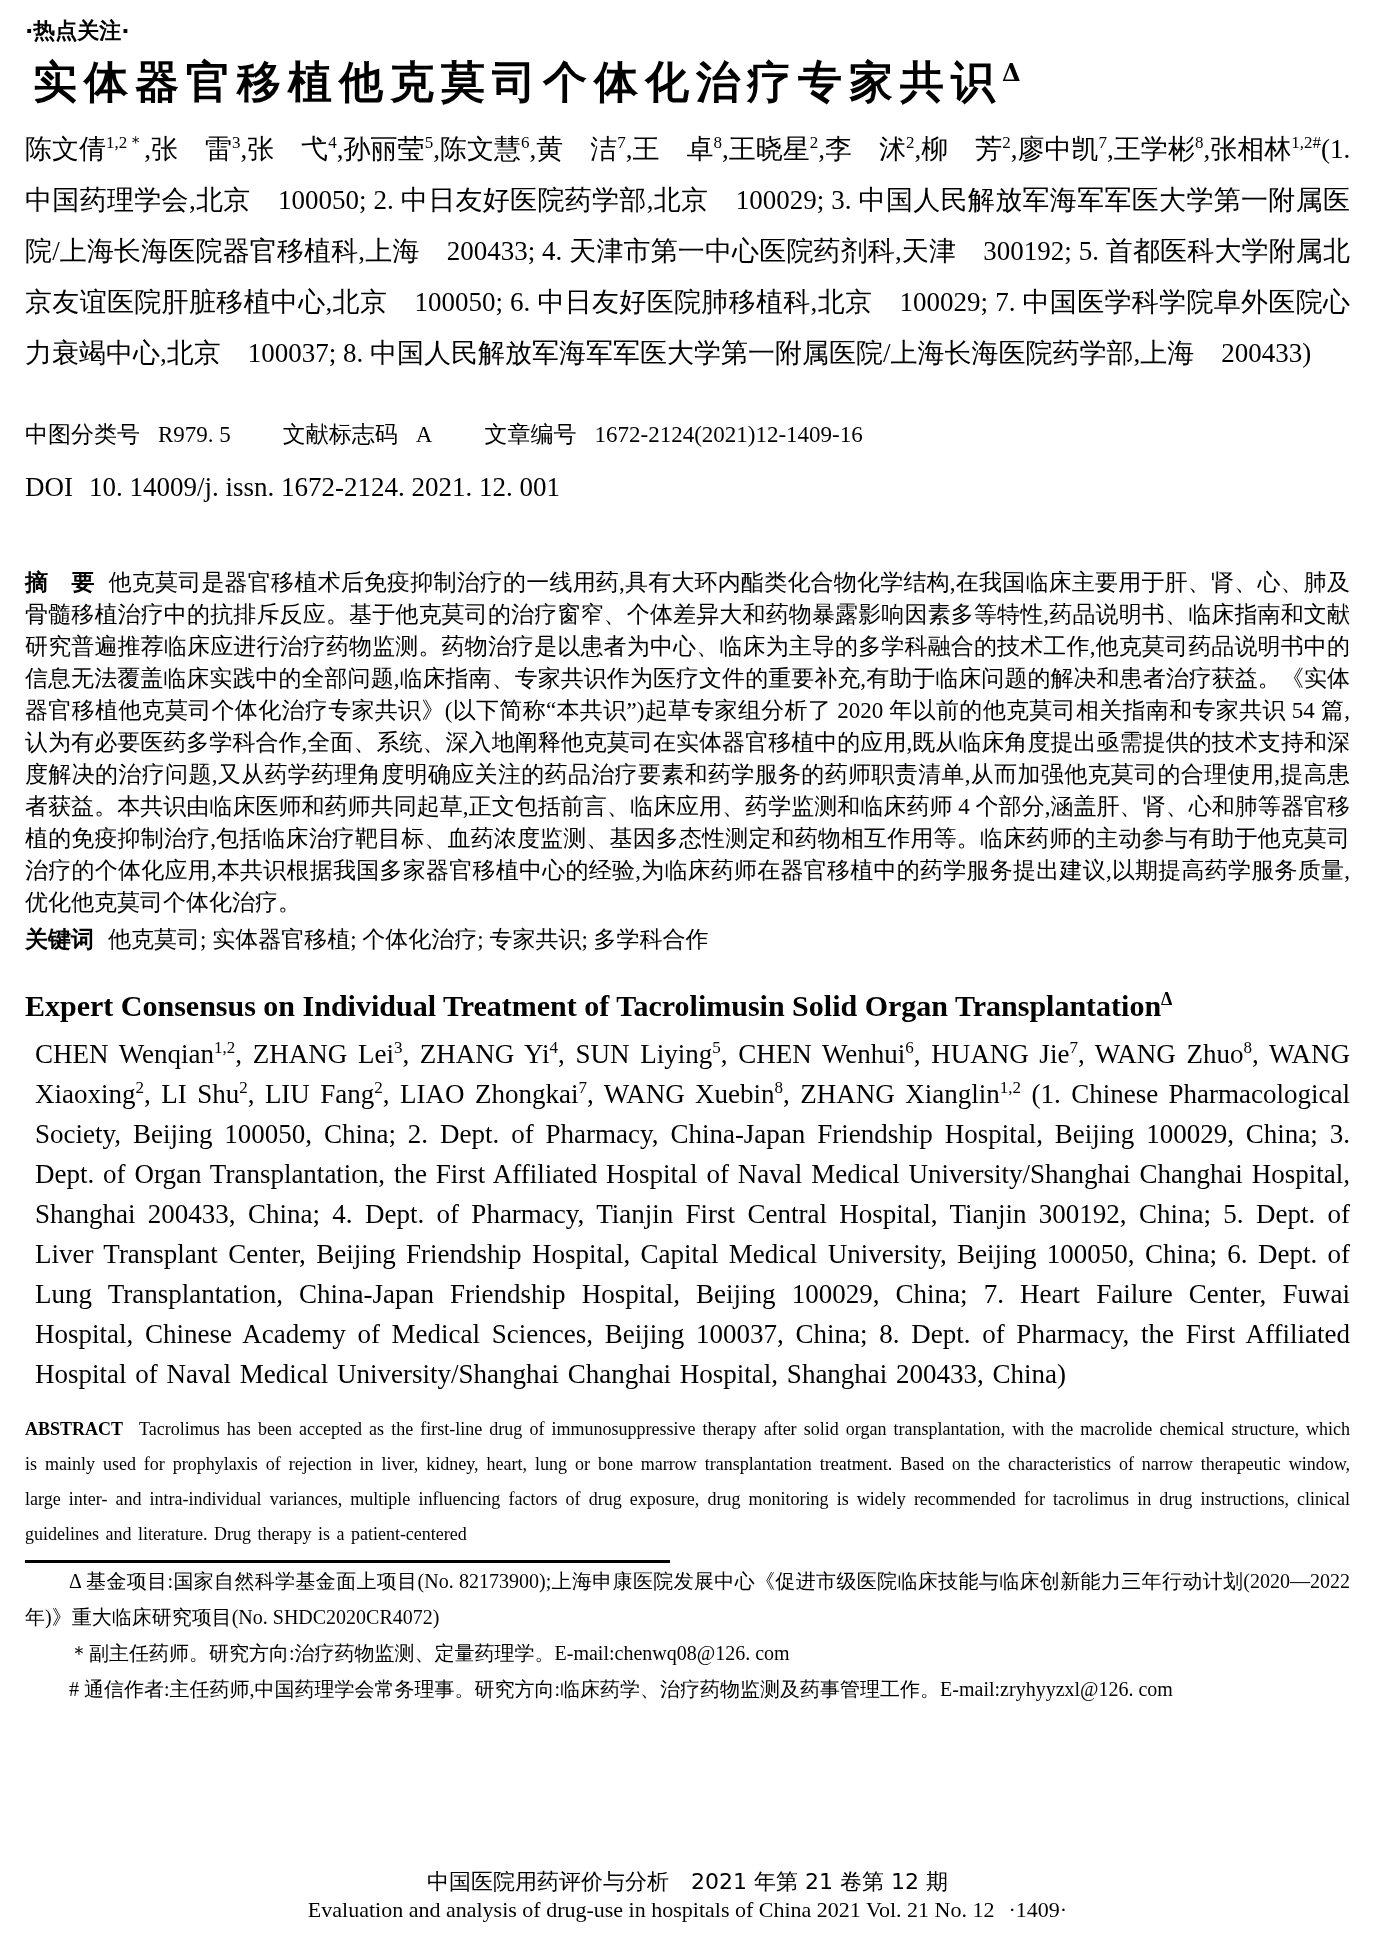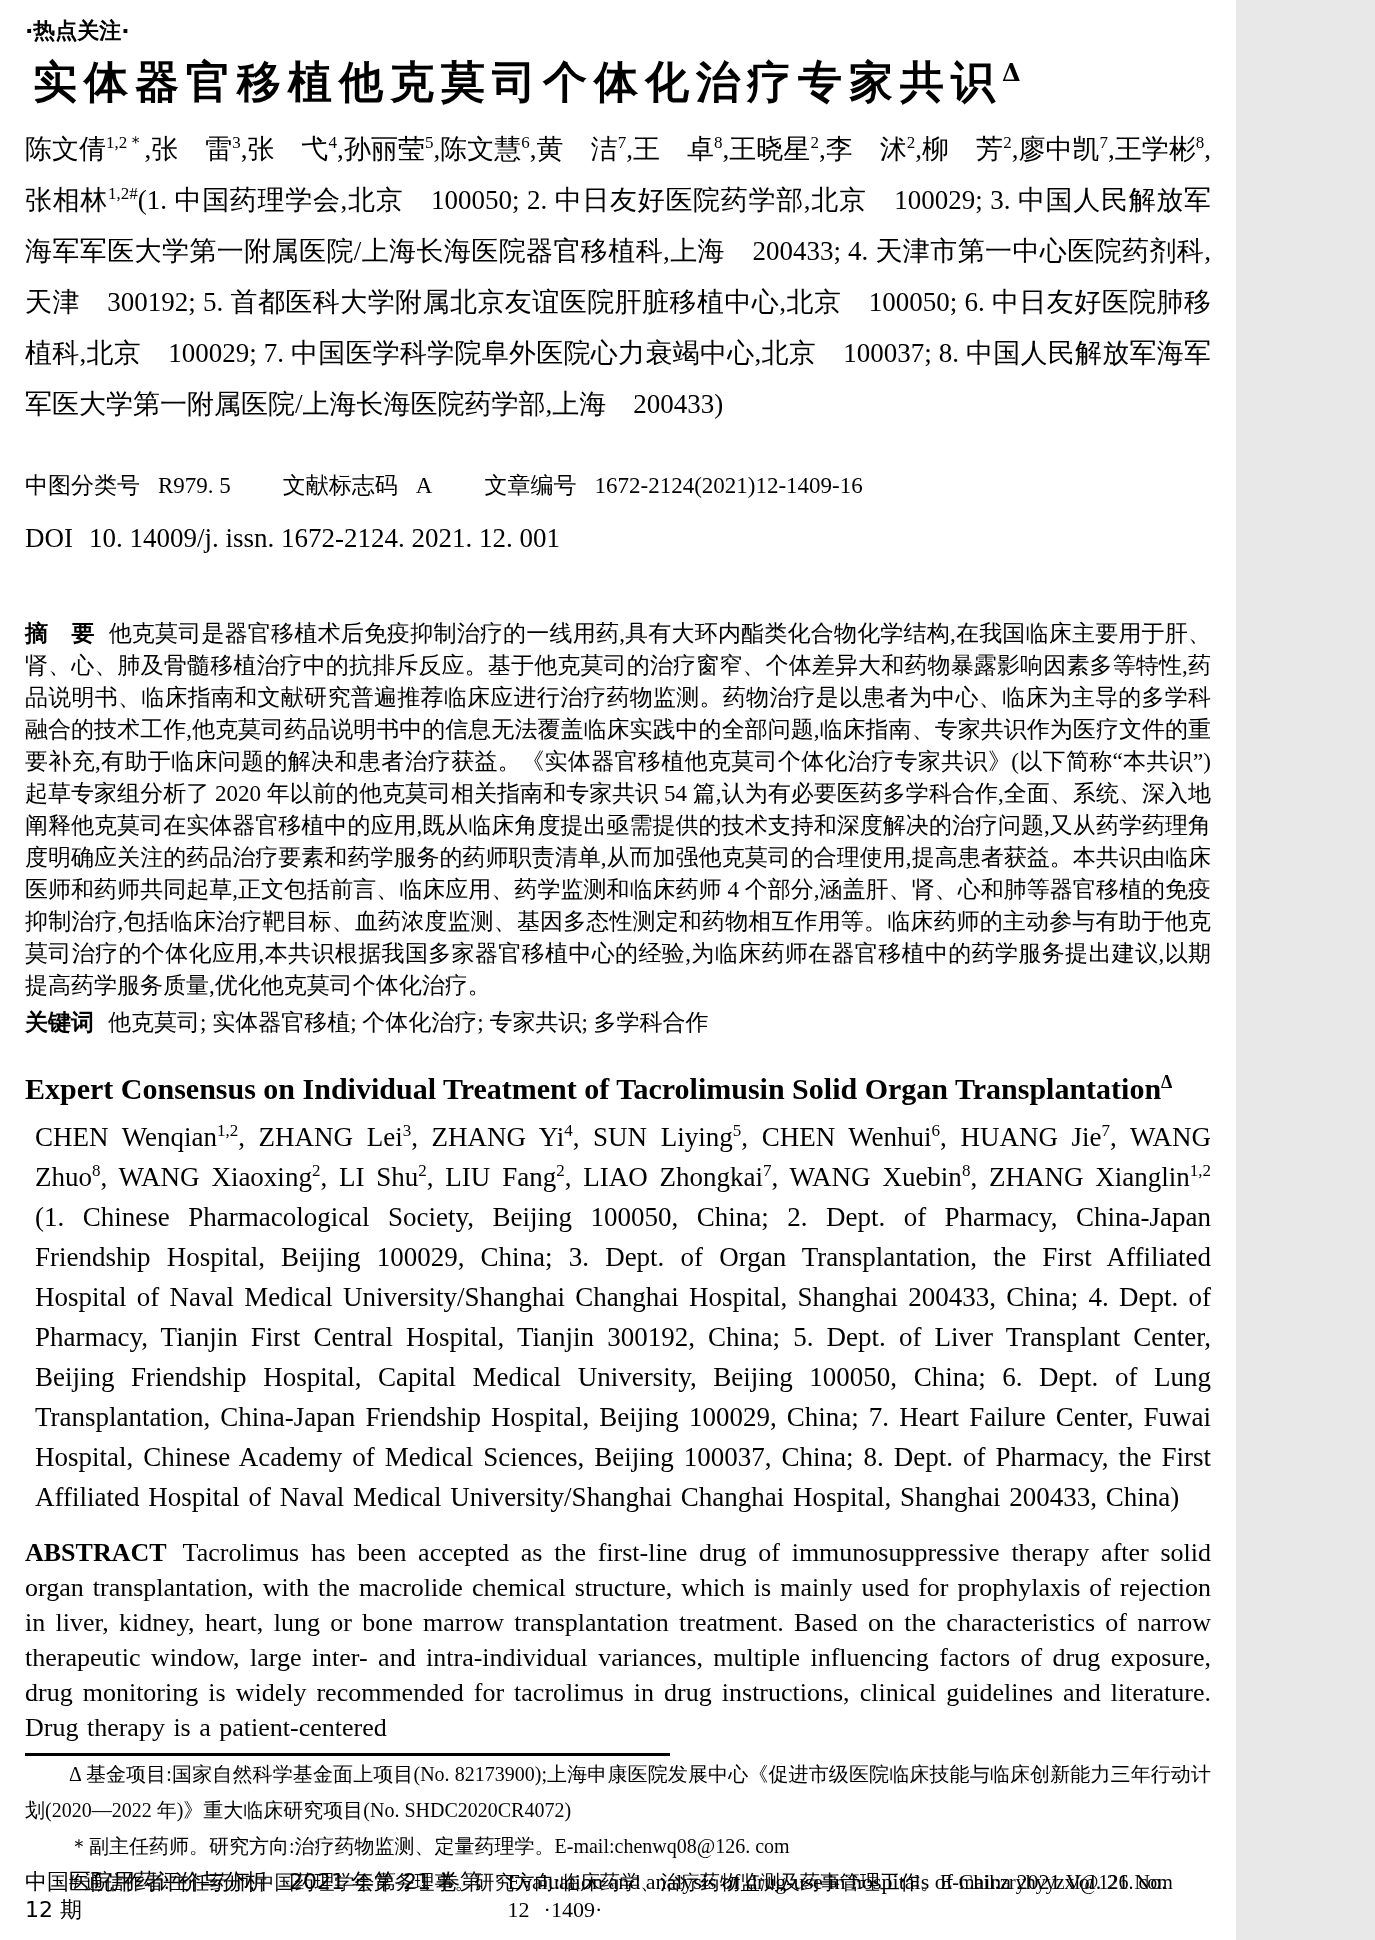--- a/index.html
+++ b/index.html
@@ -1,17 +1,17 @@
 <!DOCTYPE html>
 <html><head>
 <meta charset="utf-8">
 <style>
   html,body{margin:0;padding:0;background:#e8e8e8;}
   .page{
-    width:1236px;height:1940px;background:#ffffff;color:#000;
+    width:1375px;height:1940px;background:#ffffff;color:#000;
     position:relative;box-sizing:border-box;padding:18px 25px 0 25px;
     font-family:"Liberation Serif","DejaVu Serif",serif;
     overflow:hidden;
   }
   .tag{
     font-family:"DejaVu Sans","Liberation Sans",sans-serif;
     font-weight:bold;font-size:22px;line-height:26px;
   }
   .cn-title{
     margin:12px 0 0 8px;font-weight:bold;font-size:44px;line-height:52px;
@@ -43,36 +43,36 @@
     margin:30px 0 0 0;font-size:30px;line-height:40px;font-weight:bold;
     font-family:"Liberation Serif","DejaVu Serif",serif;
   }
   .en-title sup{font-size:18px;}
   .en-authors{
     margin:8px 0 0 10px;font-size:27px;line-height:40px;text-align:justify;
     word-spacing:2px;
   }
   .en-authors sup{font-size:17px;}
   .en-abstract{
-    margin:18px 0 0 0;font-size:26px;line-height:35px;text-align:justify;
+    margin:18px 0 0 0;font-size:18px;line-height:35px;text-align:justify;
     word-spacing:2px;
   }
   .en-abstract .lab{font-weight:bold;margin-right:16px;}
   .footnote-rule{
     margin-top:8px;width:645px;border-top:3px solid #000;height:0;
   }
   .footnote{
     margin:0;font-size:20px;line-height:36px;text-align:justify;
   }
   .footnote:first-of-type{margin-top:14px;}
   .footnote.indent{text-indent:2.2em;}
   .footer{
     position:absolute;left:25px;right:25px;bottom:16px;
     display:flex;justify-content:space-between;align-items:center;
-    font-size:22px;line-height:28px;
+    font-size:22px;line-height:28px;flex-direction:column;
   }
   .footer .cn{font-family:"DejaVu Sans","Liberation Sans",sans-serif;}
   .footer .pageno{margin-left:14px;}
 </style>
 </head>
 <body>
 
 <div class="page">
 
   <div class="tag">·热点关注·</div>

